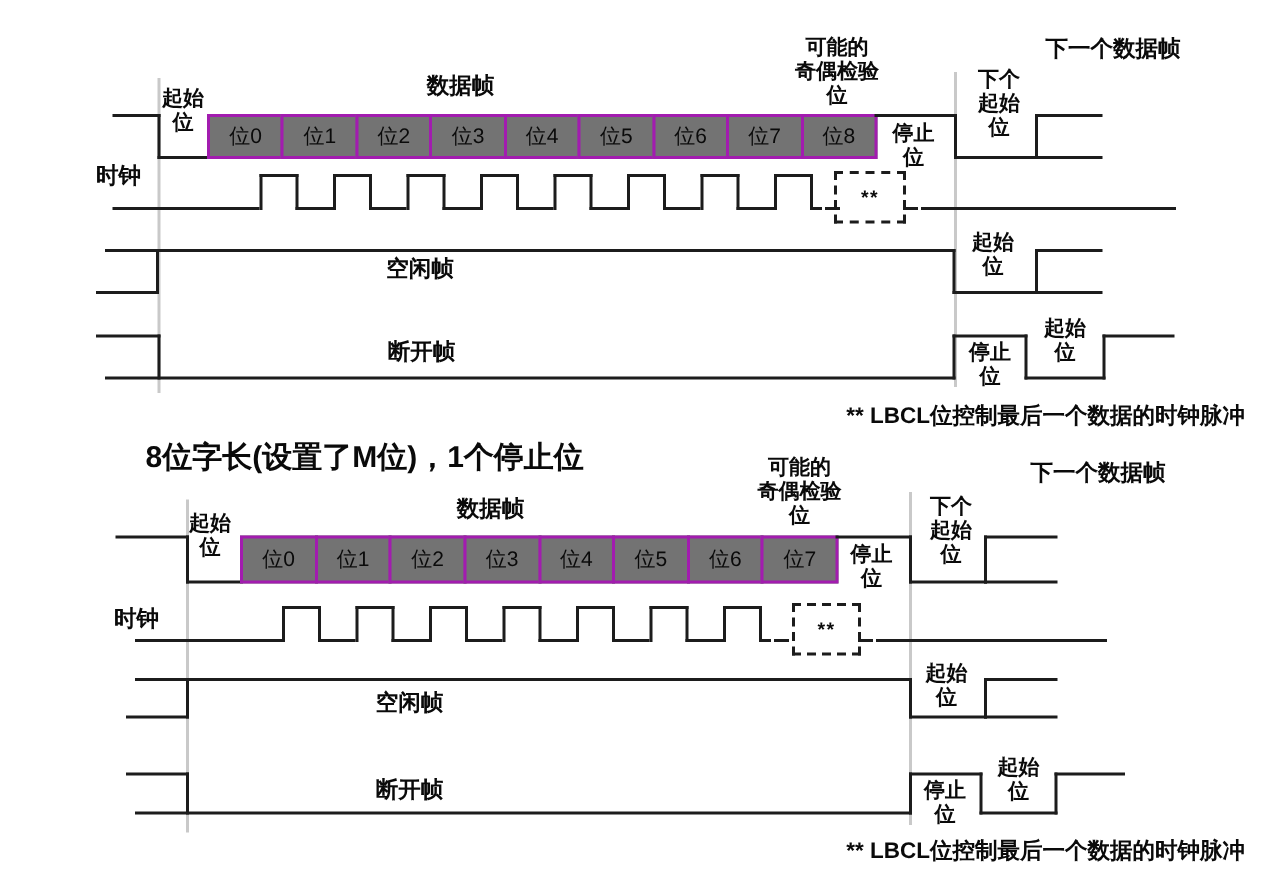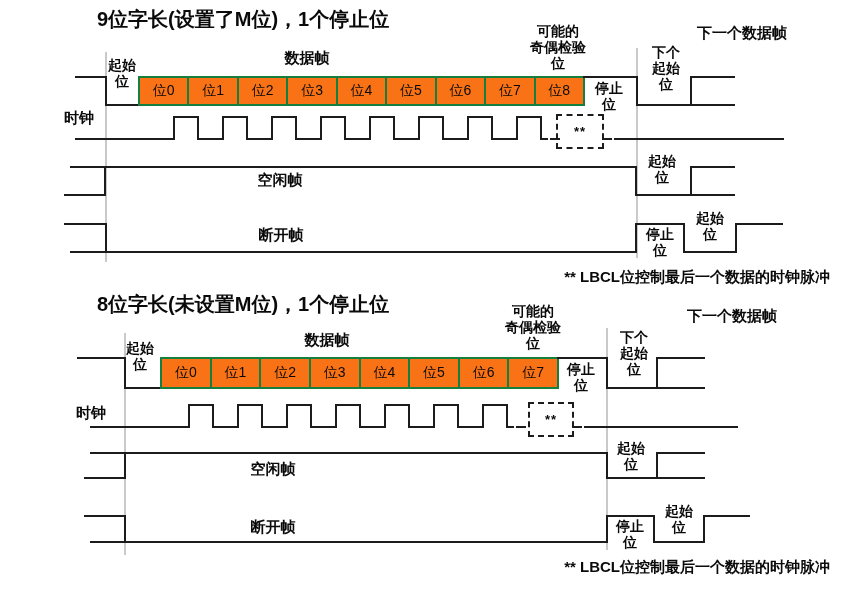--- a/index.html
+++ b/index.html
@@ -9,34 +9,33 @@
   .vl{position:absolute;width:2px;background:#1c1c1c;}
   .gl{position:absolute;width:2px;background:#c9c9c9;}
   .dash{position:absolute;height:0;border-top:2px dashed #1c1c1c;}
   .dashbox{position:absolute;border:2px dashed #1c1c1c;display:flex;align-items:center;justify-content:center;
            font-size:13px;font-weight:bold;letter-spacing:1px;}
   .lbl{position:absolute;text-align:center;font-size:15px;line-height:17px;white-space:nowrap;font-weight:bold;}
   .lbl.small{font-size:14px;line-height:16px;}
   .title{position:absolute;font-size:20px;font-weight:bold;white-space:nowrap;}
   .foot{position:absolute;font-size:15px;font-weight:bold;text-align:right;white-space:nowrap;}
   .bits{position:absolute;display:flex;}
-  .bit-cell{flex:1;box-sizing:border-box;border:2px solid #15803d;margin-left:-2px;
-            display:flex;align-items:center;justify-content:center;font-size:14px;background:#f97316;}
+  .bit-cell{flex:1;box-sizing:border-box;border:2px solid #a21caf;margin-left:-2px;
+            display:flex;align-items:center;justify-content:center;font-size:14px;background:#737373;}
   .bit-cell:first-child{margin-left:0;}
   .overlay{position:absolute;left:0;top:0;width:100%;height:100%;pointer-events:none;}
 </style>
 </head>
 <body>
 
 <div id="page">
 
   <div class="gl" style="left:105px;top:52px;height:210px"></div>
   <div class="gl" style="left:636px;top:48px;height:210px"></div>
 
-  <div class="title" style="left:97px;top:6px">9位字长(设置了M位)，1个停止位</div>
   <div class="lbl" style="left:240px;top:49px;width:134px">数据帧</div>
 
   <div class="lbl small" style="left:508px;top:23px;width:100px">
     <div>可能的</div>
     <div>奇偶检验</div>
     <div>位</div>
   </div>
   <div class="lbl" style="left:672px;top:24px;width:140px">下一个数据帧</div>
 
   <div class="hl" style="left:75px;top:76px;width:32px"></div>
@@ -147,21 +146,21 @@
     <div>位</div>
   </div>
   <div class="vl" style="left:735px;top:223px;height:30px"></div>
   <div class="hl" style="left:735px;top:223px;width:48px"></div>
 
   <div class="foot" style="left:450px;top:268px;width:380px">** LBCL位控制最后一个数据的时钟脉冲</div>
 
   <div class="gl" style="left:124px;top:333px;height:222px"></div>
   <div class="gl" style="left:606px;top:328px;height:222px"></div>
 
-  <div class="title" style="left:97px;top:291px">8位字长(未设置M位)，1个停止位</div>
+  <div class="title" style="left:97px;top:291px">8位字长(设置了M位)，1个停止位</div>
   <div class="lbl" style="left:260px;top:331px;width:134px">数据帧</div>
 
   <div class="lbl small" style="left:483px;top:303px;width:100px">
     <div>可能的</div>
     <div>奇偶检验</div>
     <div>位</div>
   </div>
   <div class="lbl" style="left:662px;top:307px;width:140px">下一个数据帧</div>
 
   <div class="hl" style="left:77px;top:357px;width:49px"></div>

